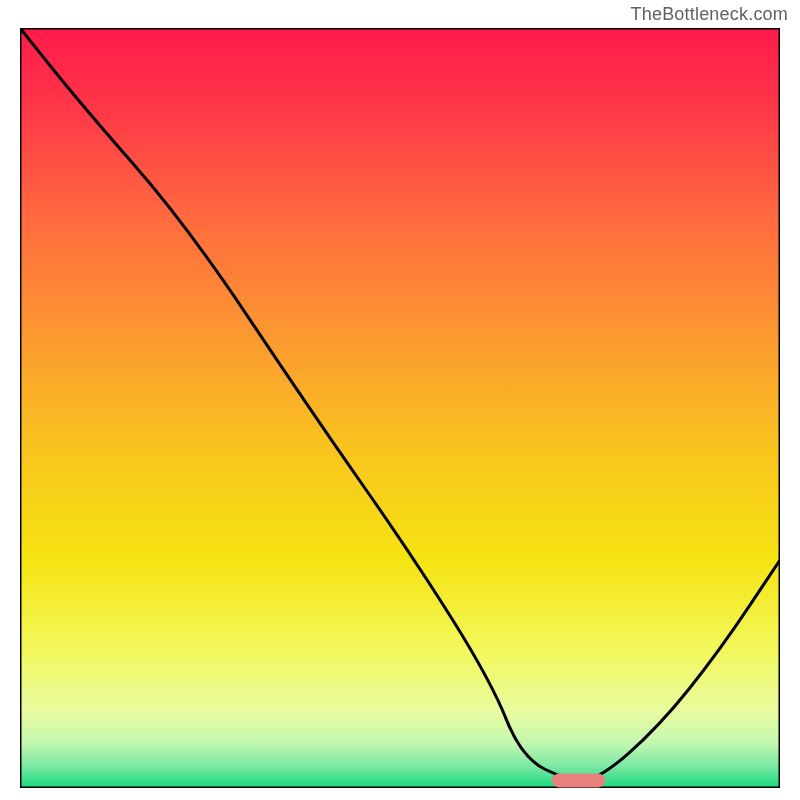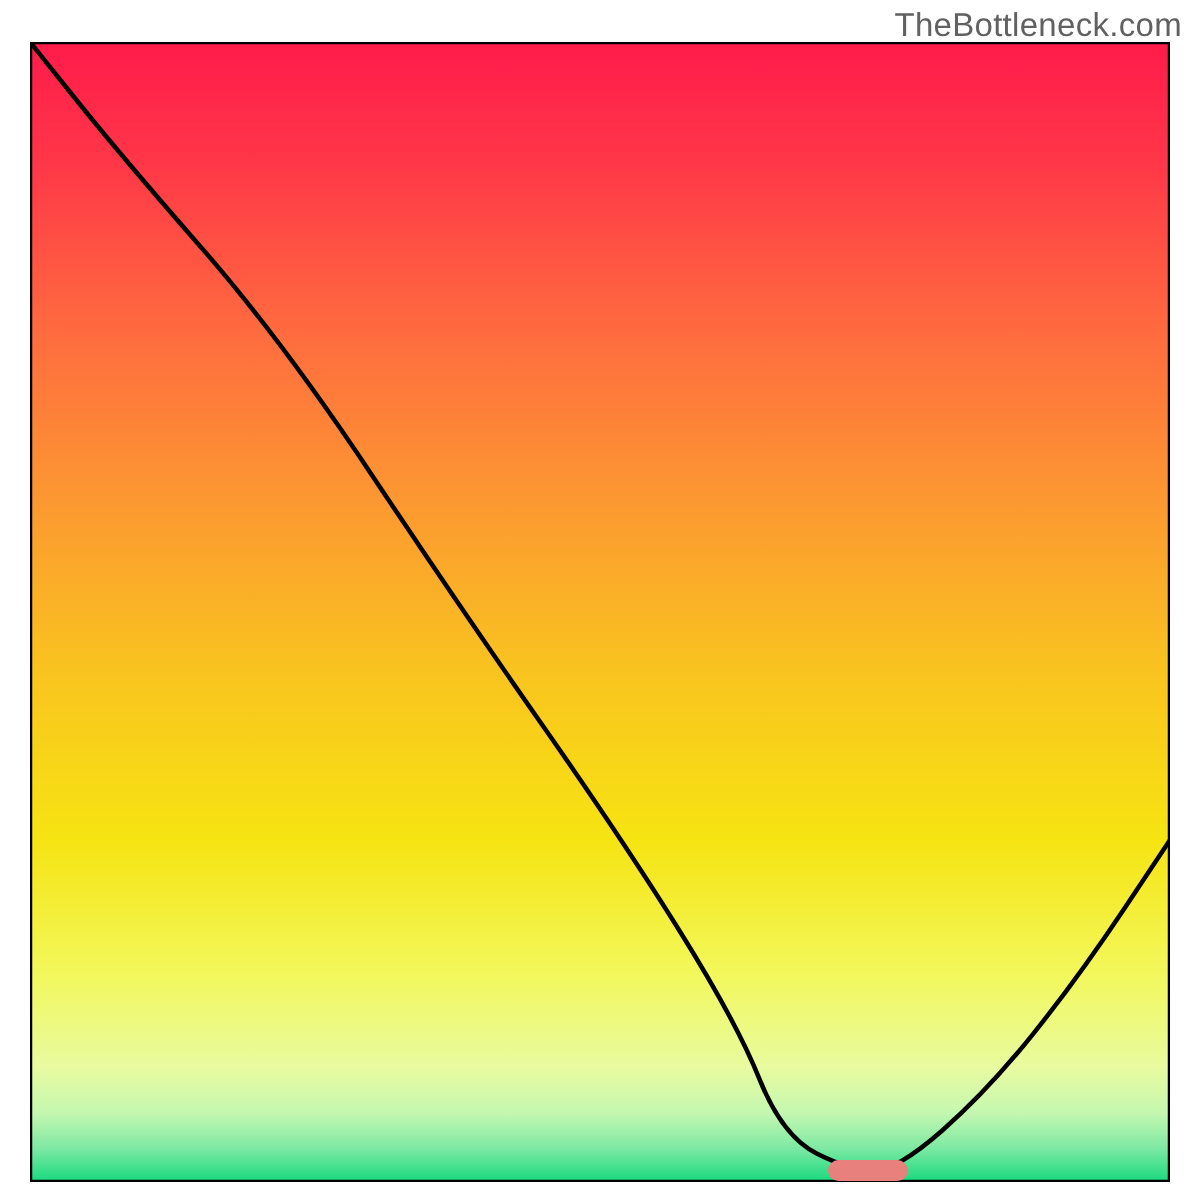--- a/index.html
+++ b/index.html
@@ -13,21 +13,21 @@
   .container {
     position: relative;
     width: 800px;
     height: 800px;
   }
   .watermark {
     position: absolute;
     top: 4px;
     right: 12px;
     color: #616161;
-    font-size: 22px;
+    font-size: 18px;
     font-weight: 500;
     letter-spacing: 0.2px;
     z-index: 5;
   }
   .plot-area {
     position: absolute;
     left: 20px;
     top: 28px;
     width: 760px;
     height: 760px;

